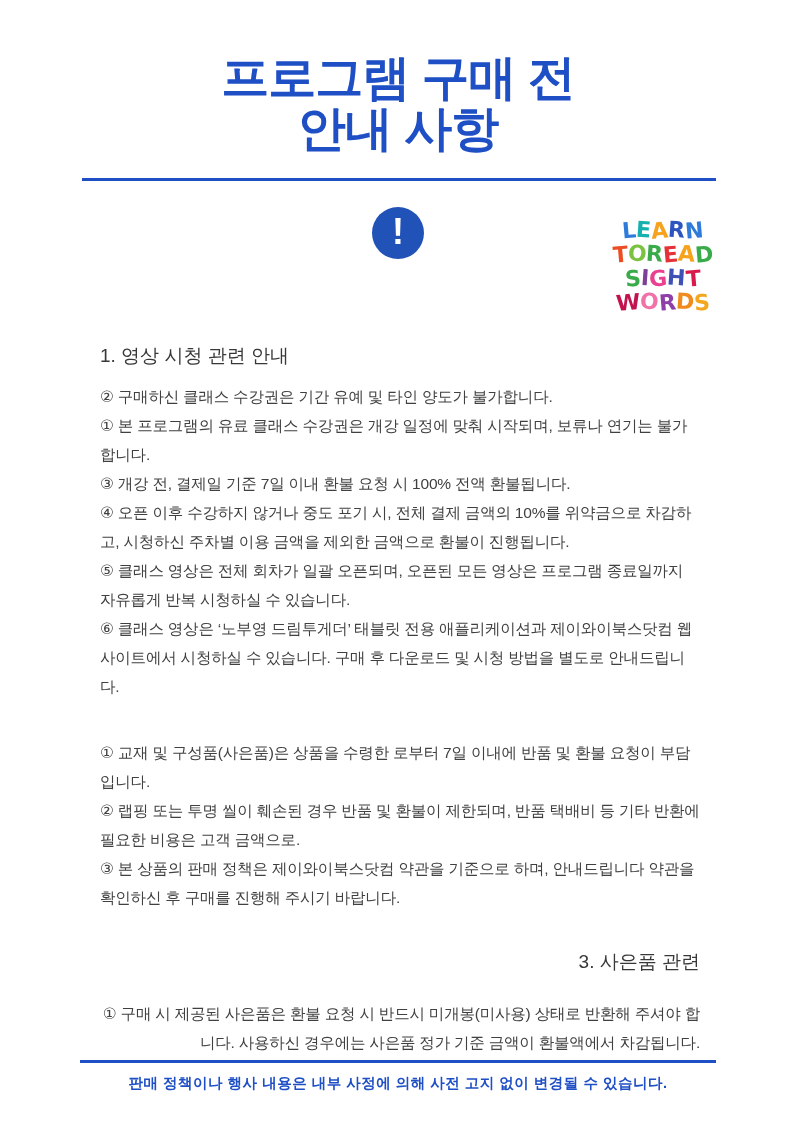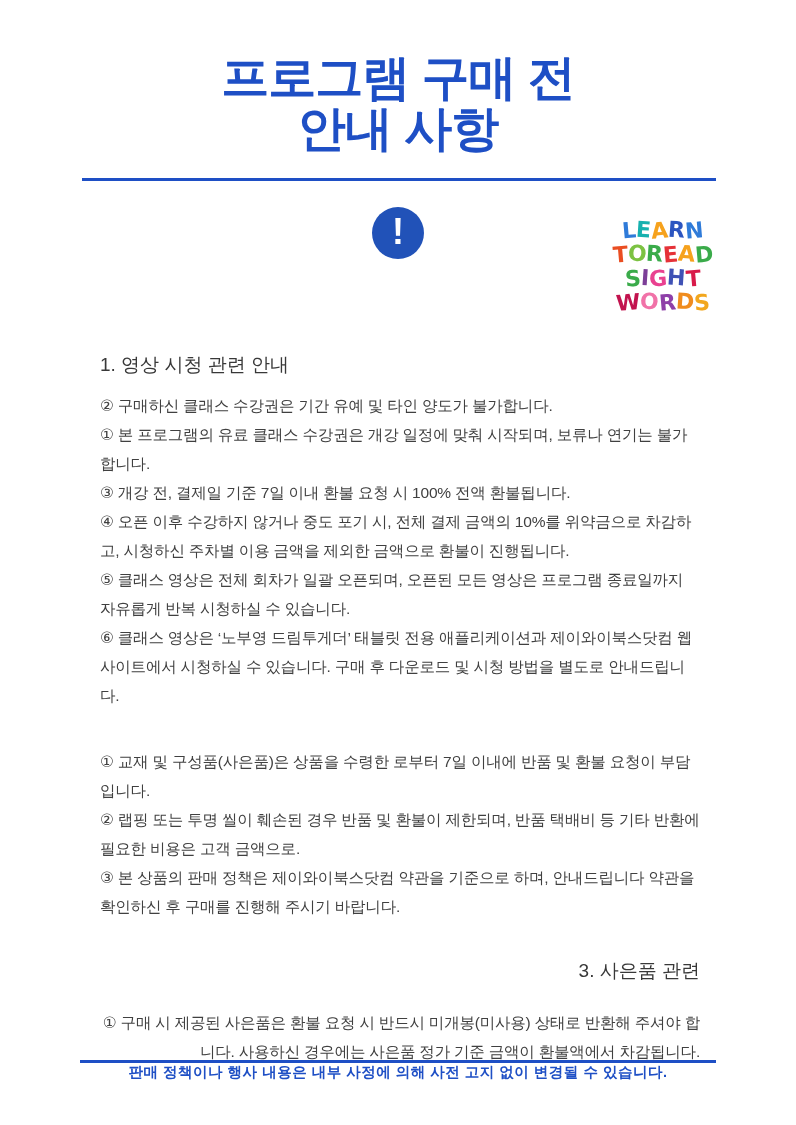--- a/index.html
+++ b/index.html
@@ -62,21 +62,21 @@
     font-size:22px;
     line-height:24px;
     letter-spacing:0px;
     font-family:"DejaVu Sans",sans-serif;
   }
   .logo .logo-line span{display:inline-block;}
   .logo .logo-line span:nth-child(odd){transform:rotate(-5deg);}
   .logo .logo-line span:nth-child(even){transform:rotate(4deg) translateY(-1px);}
   
   .content{
-    margin:23px 96px 0 100px;
+    margin:14px 96px 0 100px;
     color:var(--body-text);
   }
   .section h2{
     font-size:19px;
     font-weight:400;
     color:var(--heading-text);
     letter-spacing:0px;
     margin-bottom:13px;
   }
   .section p{
@@ -88,20 +88,21 @@
   }
   .section-2{margin-top:37px;}
   .section-3{margin-top:37px;text-align:right;}
   .section-3 h2{margin-bottom:24px;}
   
   .footer{
     position:absolute;
     left:80px;right:80px;
     top:1060px;
     border-top:3px solid var(--accent);
+    padding-top:11px;
     text-align:center;
   }
   .footer .note{
     color:var(--accent);
     font-weight:bold;
     font-size:14.5px;
     letter-spacing:0.5px;
   }
 </style>
 </head>

